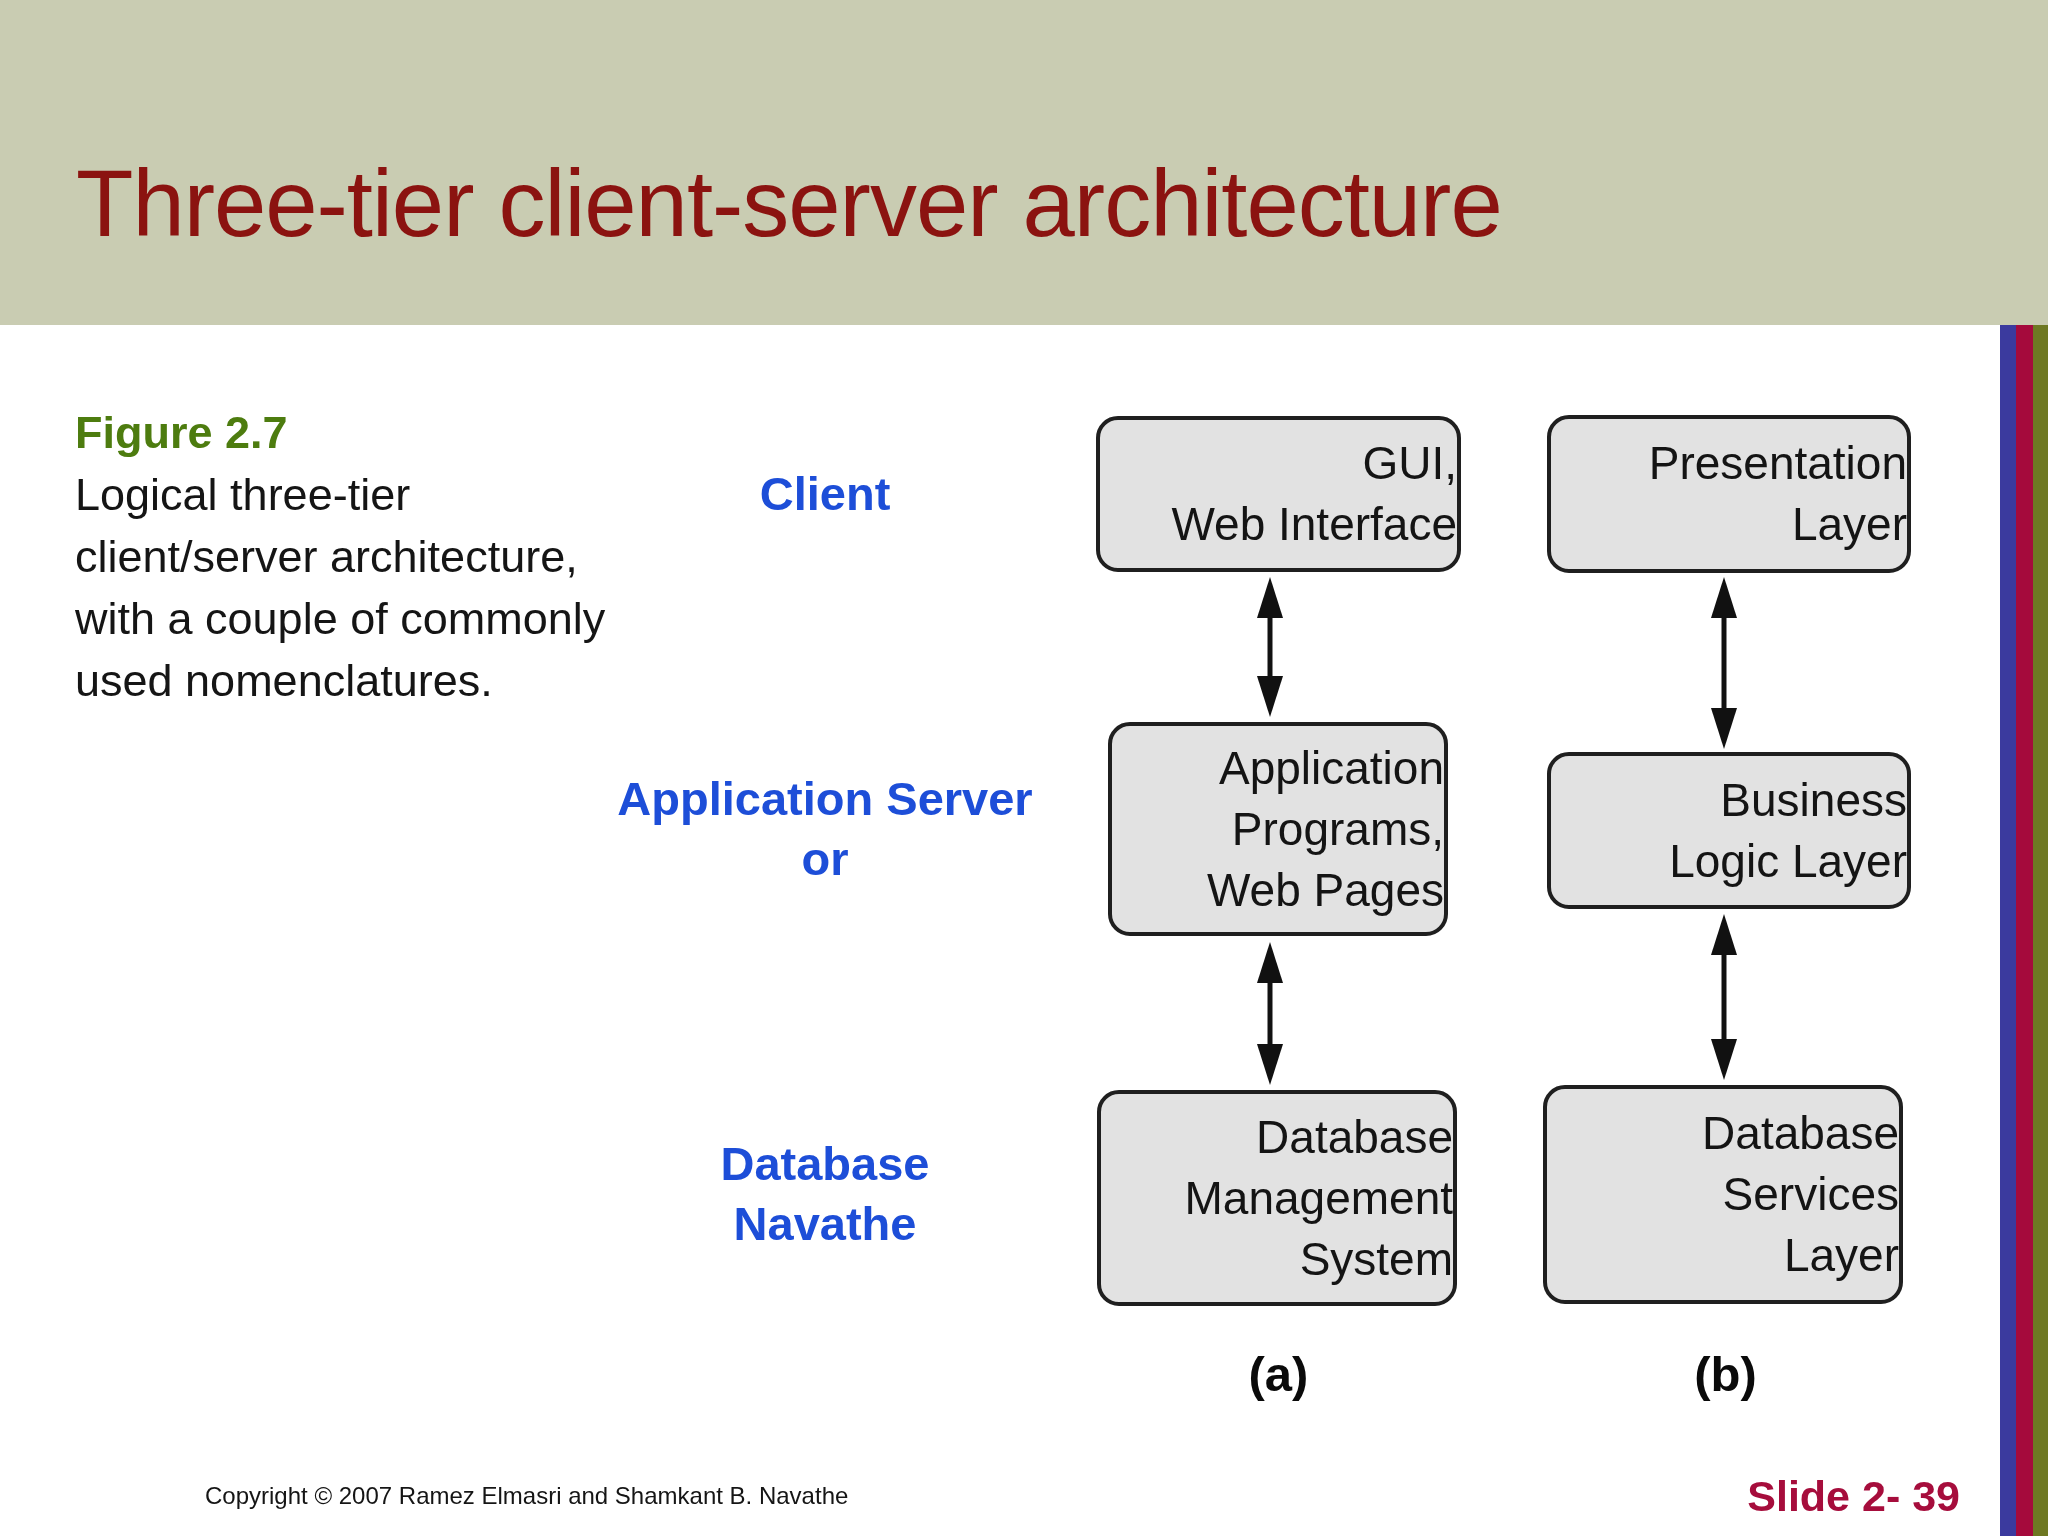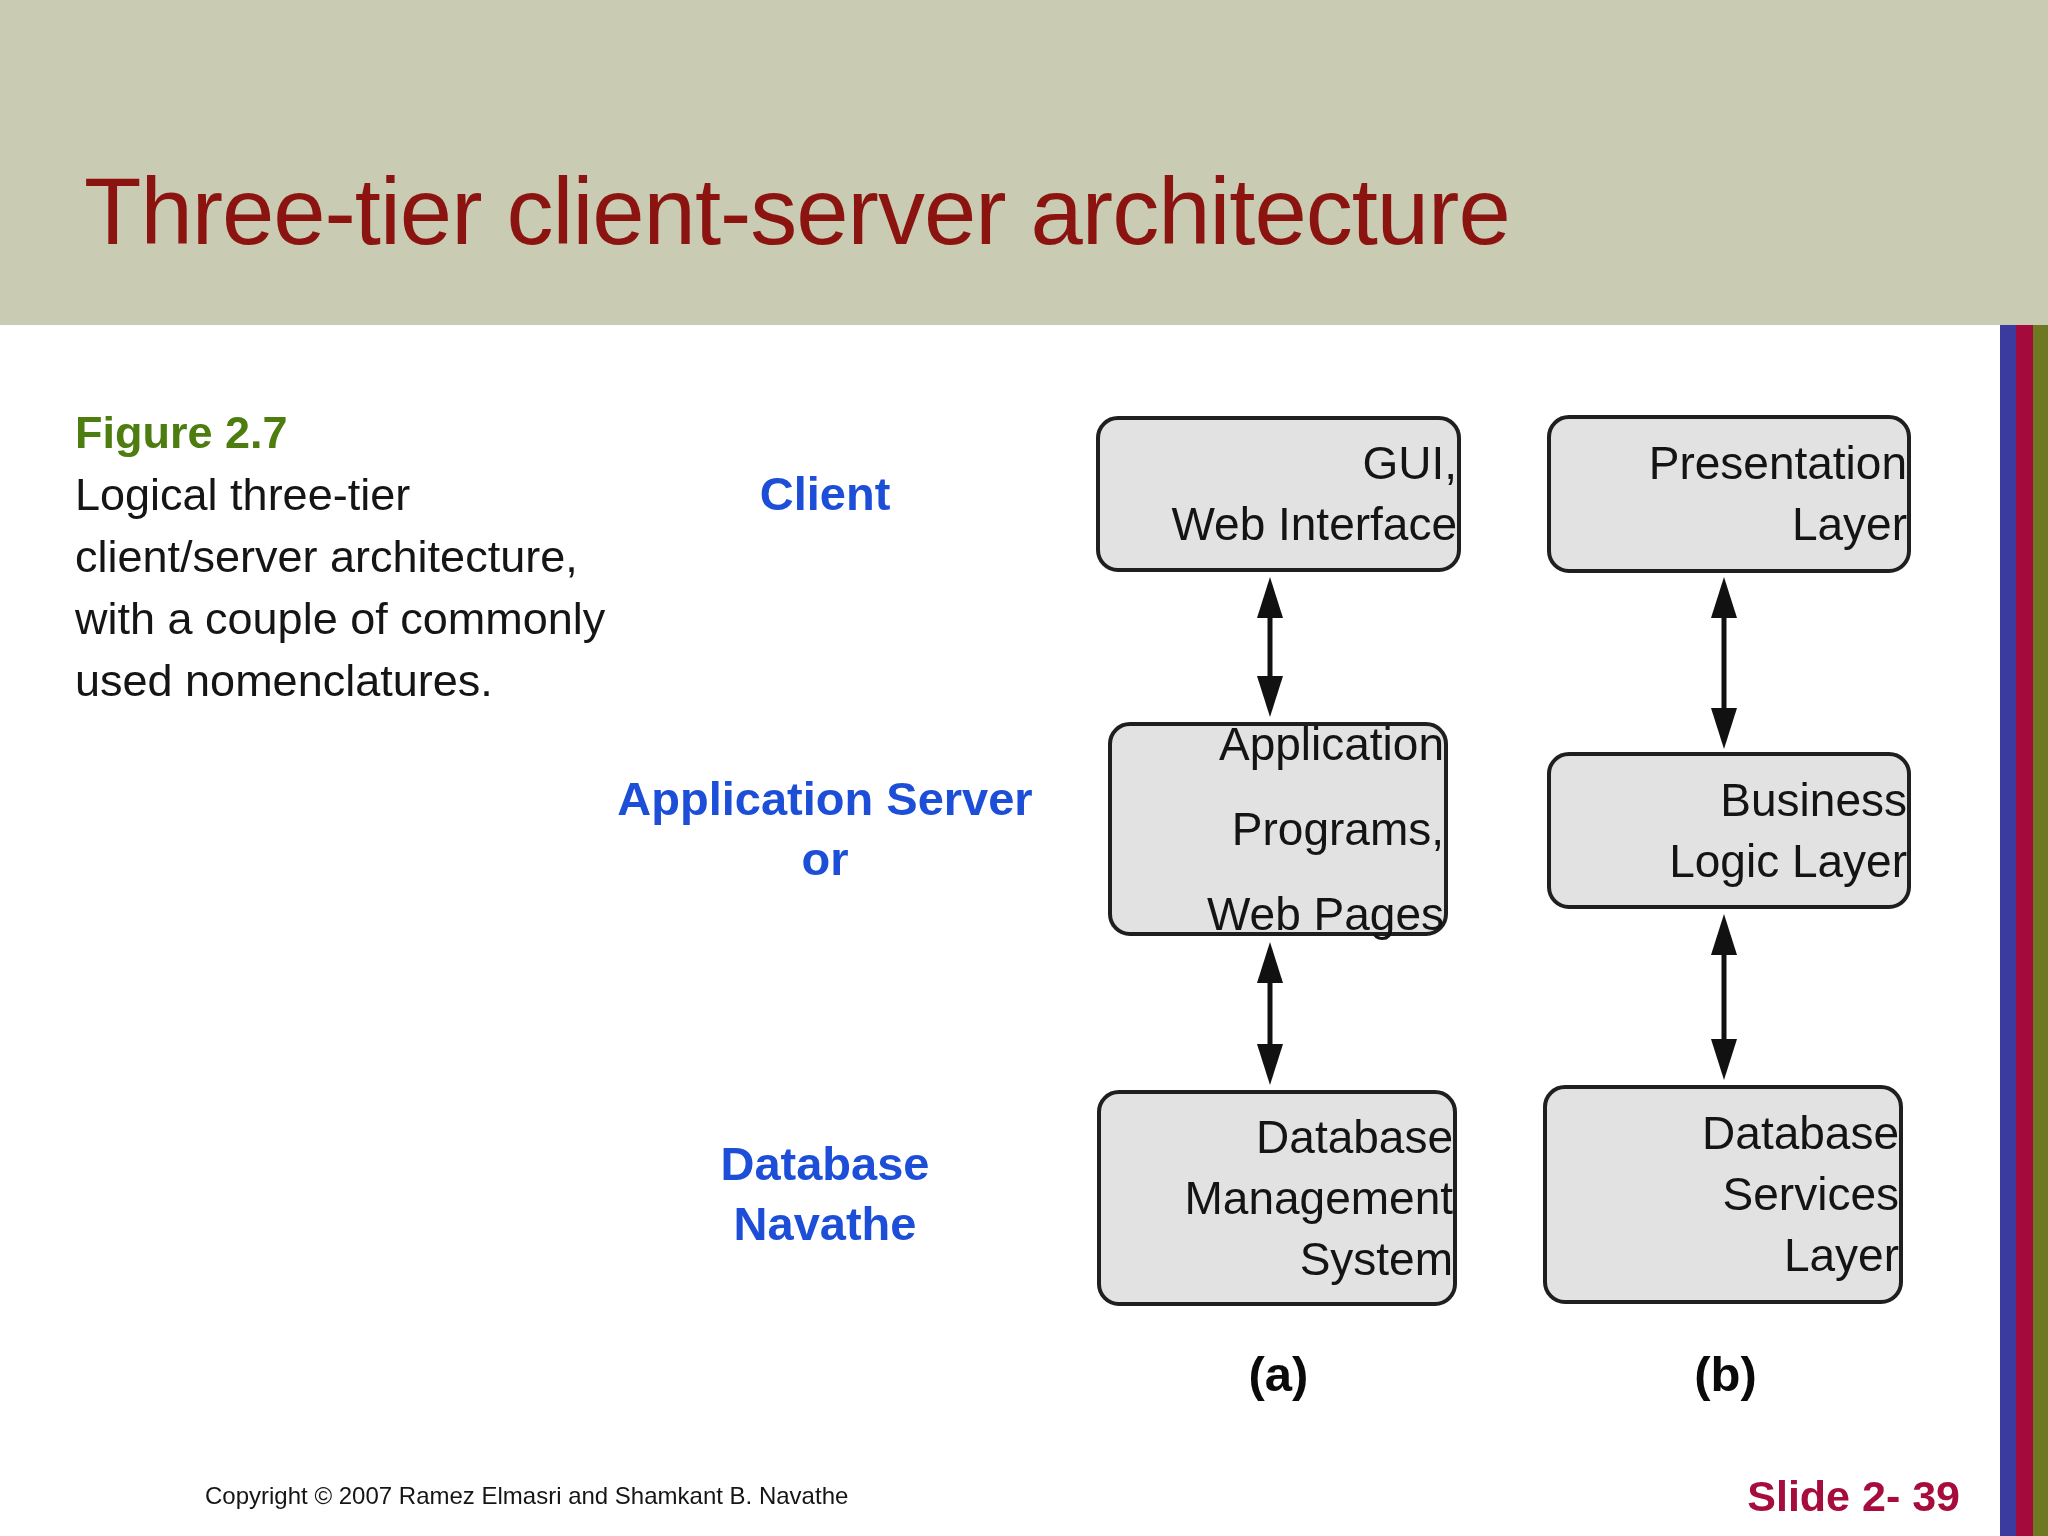--- a/index.html
+++ b/index.html
@@ -3,21 +3,21 @@
 <meta charset="utf-8">
 <style>
   html,body{margin:0;padding:0;background:#ffffff;}
   .slide{
     position:relative;width:2048px;height:1536px;overflow:hidden;
     background:#ffffff;font-family:"Liberation Sans",sans-serif;color:#111;
   }
   
   .header{position:absolute;left:0;top:0;width:2048px;height:325px;background:var(--header-bg);}
   .title{
-    position:absolute;left:76px;top:150px;margin:8px;
+    position:absolute;left:76px;top:150px;margin:0;
     font-size:94px;font-weight:400;letter-spacing:-1px;
     color:var(--title-color);white-space:nowrap;
   }
   
   .stripe{position:absolute;top:325px;height:1211px;}
   .stripe-blue{left:2000px;width:16px;background:var(--stripe-blue);}
   .stripe-maroon{left:2016px;width:17px;background:var(--stripe-maroon);}
   .stripe-olive{left:2033px;width:15px;background:var(--stripe-olive);}
   
   .caption{position:absolute;left:75px;top:402px;width:600px;}
@@ -34,21 +34,21 @@
   #label-dbserver{top:1085px;height:218px;}
   
   .dbox{
     position:absolute;box-sizing:border-box;
     background:var(--box-fill);border:4px solid var(--box-border);border-radius:22px;
     display:flex;flex-direction:column;justify-content:center;align-items:flex-end;
     font-size:46px;line-height:61px;color:#141414;text-align:center;
   }
   #box-a1{left:1096px;top:416px;width:365px;height:156px;}
   #box-b1{left:1547px;top:415px;width:364px;height:158px;}
-  #box-a2{left:1108px;top:722px;width:340px;height:214px;gap:24px;}
+  #box-a2{left:1108px;top:722px;width:340px;height:214px;}
   #box-b2{left:1547px;top:752px;width:364px;height:157px;}
   #box-a3{left:1097px;top:1090px;width:360px;height:216px;}
   #box-b3{left:1543px;top:1085px;width:360px;height:219px;}
   
   .varrow{position:absolute;}
   #arrow-a1{left:1250px;top:576px;}
   #arrow-b1{left:1704px;top:576px;}
   #arrow-a2{left:1250px;top:941px;}
   #arrow-b2{left:1704px;top:913px;}
   

